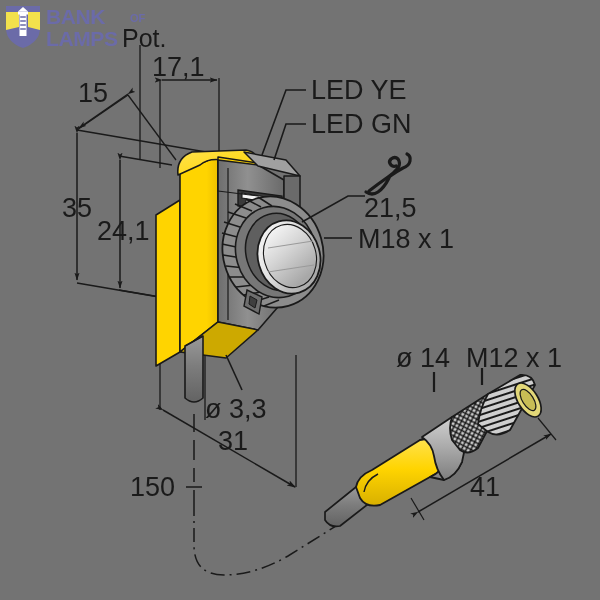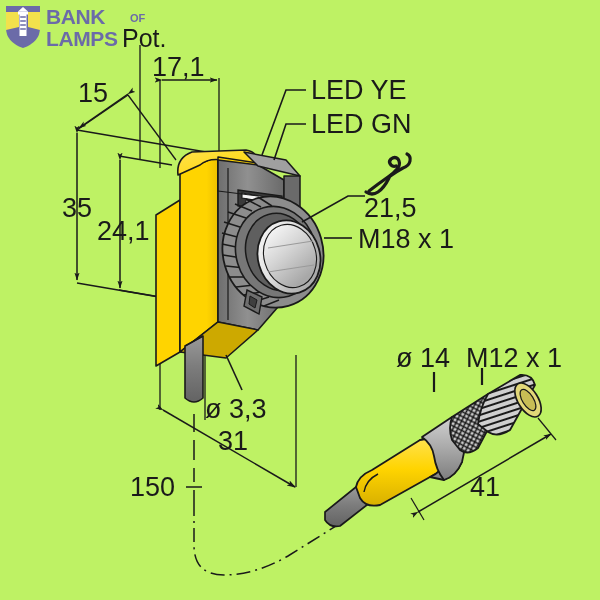--- a/index.html
+++ b/index.html
@@ -4,21 +4,21 @@
 <style>
   html, body {
     margin: 0;
     padding: 0;
     background: #ffffff;
   }
   #stage {
     position: relative;
     width: 600px;
     height: 600px;
-    background: #bef264;
+    background: #737373;
     overflow: hidden;
     font-family: "Liberation Sans", sans-serif;
   }
   #drawing {
     position: absolute;
     left: 0;
     top: 0;
     width: 600px;
     height: 600px;
   }

